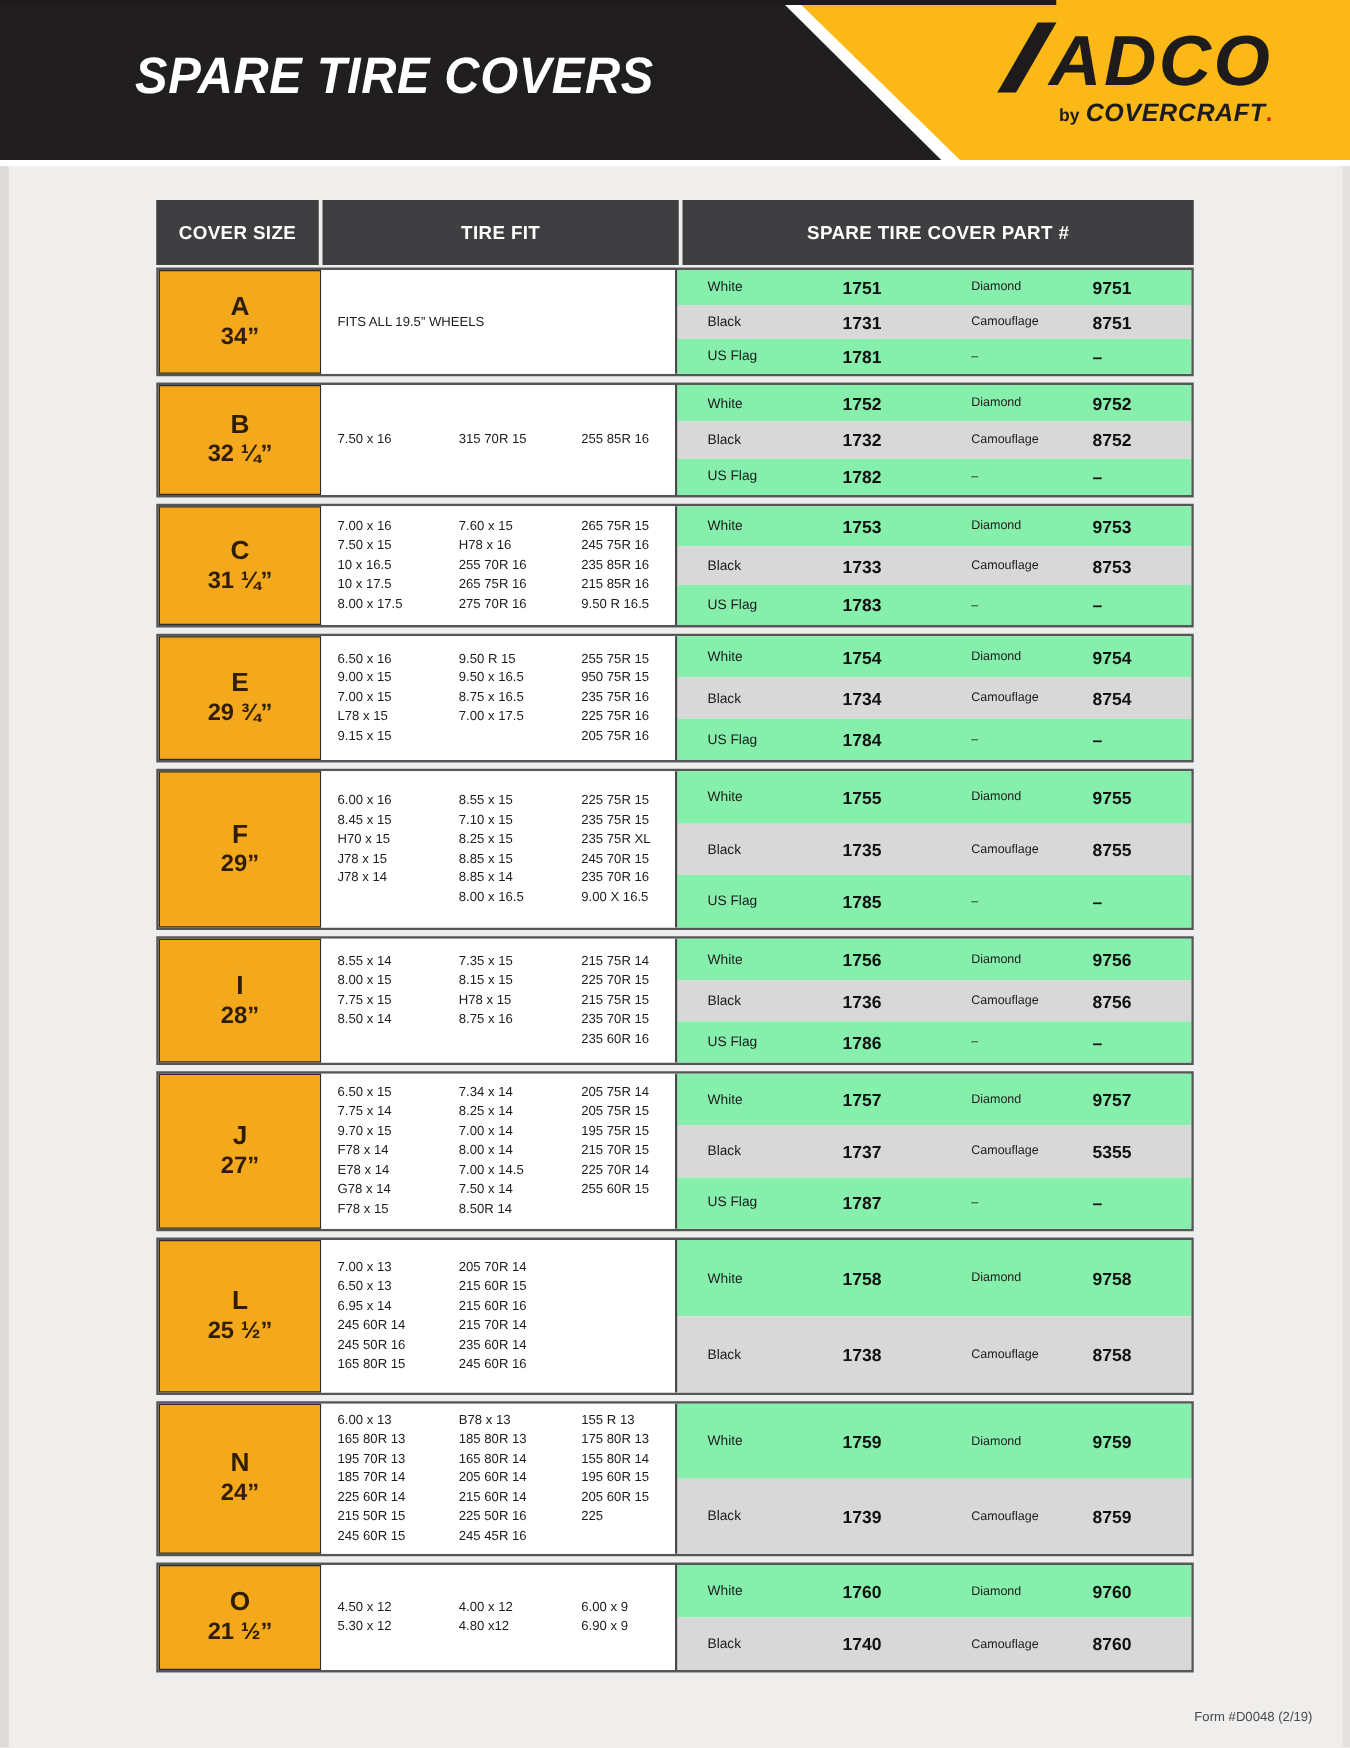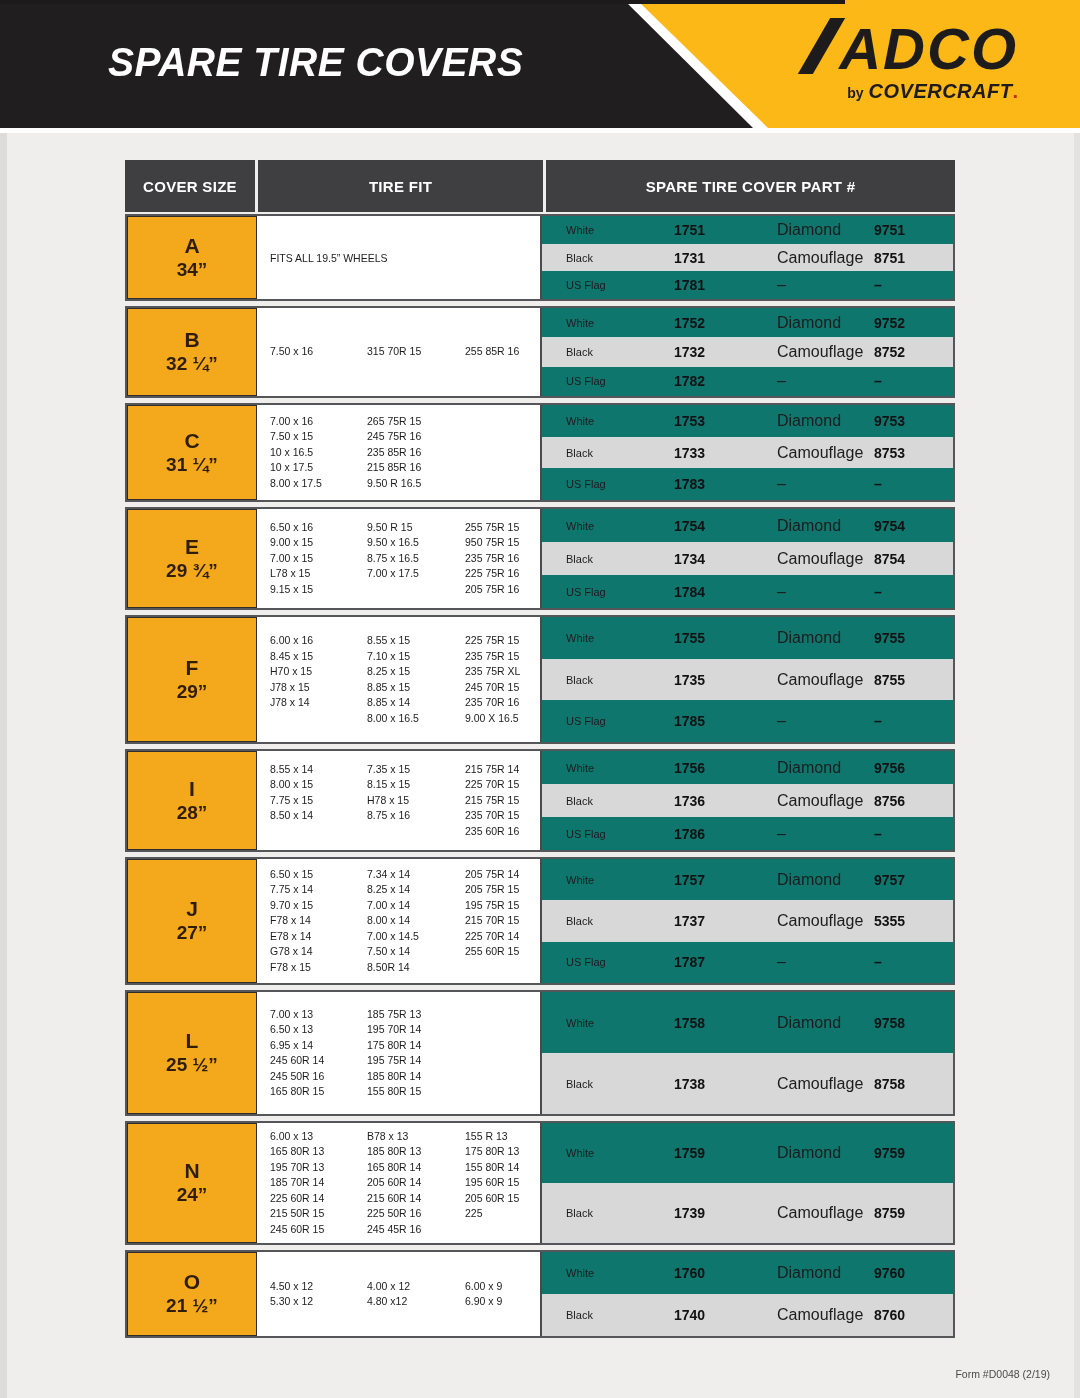--- a/index.html
+++ b/index.html
@@ -80,26 +80,26 @@
   }
   .fit-note { font-size:10.5px; color:#1c1c1c; padding-left:13px; }
   .fit-grid {
     display:grid; grid-template-columns:97px 98px 1fr;
     width:100%; padding-left:13px;
   }
   .fit-line { font-size:10.5px; line-height:15.5px; color:#1c1c1c; white-space:nowrap; }
   .parts { flex:1; display:flex; flex-direction:column; }
   .part-row {
     flex:1; display:grid; grid-template-columns:108px 103px 97px 1fr;
-    align-items:center; padding-left:24px; background:#0f766e;
+    align-items:center; padding-left:24px; background:#86efac;
   }
   .part-row.shaded { background:#d8d8d8; }
   .p-label { font-size:11px; color:#1c1c1c; }
   .p-num { font-size:14px; font-weight:bold; color:#111111; }
-  .p-pat { font-size:16px; color:#1c1c1c; }
+  .p-pat { font-size:10px; color:#1c1c1c; }
   
   .form-note {
     position:absolute; right:30px; top:1368px;
     font-size:10.5px; color:#4a4a4a;
   }
 </style>
 </head>
 <body>
 
 <div class="band">
@@ -202,20 +202,27 @@
         <div class="fit-cell">
           <div class="fit-grid">
             <div class="fit-col">
               <div class="fit-line">7.00 x 16</div>
               <div class="fit-line">7.50 x 15</div>
               <div class="fit-line">10 x 16.5</div>
               <div class="fit-line">10 x 17.5</div>
               <div class="fit-line">8.00 x 17.5</div>
             </div>
             <div class="fit-col">
+              <div class="fit-line">7.60 x 15</div>
+              <div class="fit-line">H78 x 16</div>
+              <div class="fit-line">255 70R 16</div>
+              <div class="fit-line">265 75R 16</div>
+              <div class="fit-line">275 70R 16</div>
+            </div>
+            <div class="fit-col">
               <div class="fit-line">265 75R 15</div>
               <div class="fit-line">245 75R 16</div>
               <div class="fit-line">235 85R 16</div>
               <div class="fit-line">215 85R 16</div>
               <div class="fit-line">9.50 R 16.5</div>
             </div>
           </div>
         </div>
         <div class="parts">
           <div class="part-row">
@@ -455,26 +462,26 @@
           <div class="fit-grid">
             <div class="fit-col">
               <div class="fit-line">7.00 x 13</div>
               <div class="fit-line">6.50 x 13</div>
               <div class="fit-line">6.95 x 14</div>
               <div class="fit-line">245 60R 14</div>
               <div class="fit-line">245 50R 16</div>
               <div class="fit-line">165 80R 15</div>
             </div>
             <div class="fit-col">
-              <div class="fit-line">185 75R 13</div>
-              <div class="fit-line">195 70R 14</div>
-              <div class="fit-line">175 80R 14</div>
-              <div class="fit-line">195 75R 14</div>
-              <div class="fit-line">185 80R 14</div>
-              <div class="fit-line">155 80R 15</div>
+              <div class="fit-line">205 70R 14</div>
+              <div class="fit-line">215 60R 15</div>
+              <div class="fit-line">215 60R 16</div>
+              <div class="fit-line">215 70R 14</div>
+              <div class="fit-line">235 60R 14</div>
+              <div class="fit-line">245 60R 16</div>
             </div>
           </div>
         </div>
         <div class="parts">
           <div class="part-row">
             <span class="p-label">White</span>
             <span class="p-num">1758</span>
             <span class="p-pat">Diamond</span>
             <span class="p-num">9758</span>
           </div>

